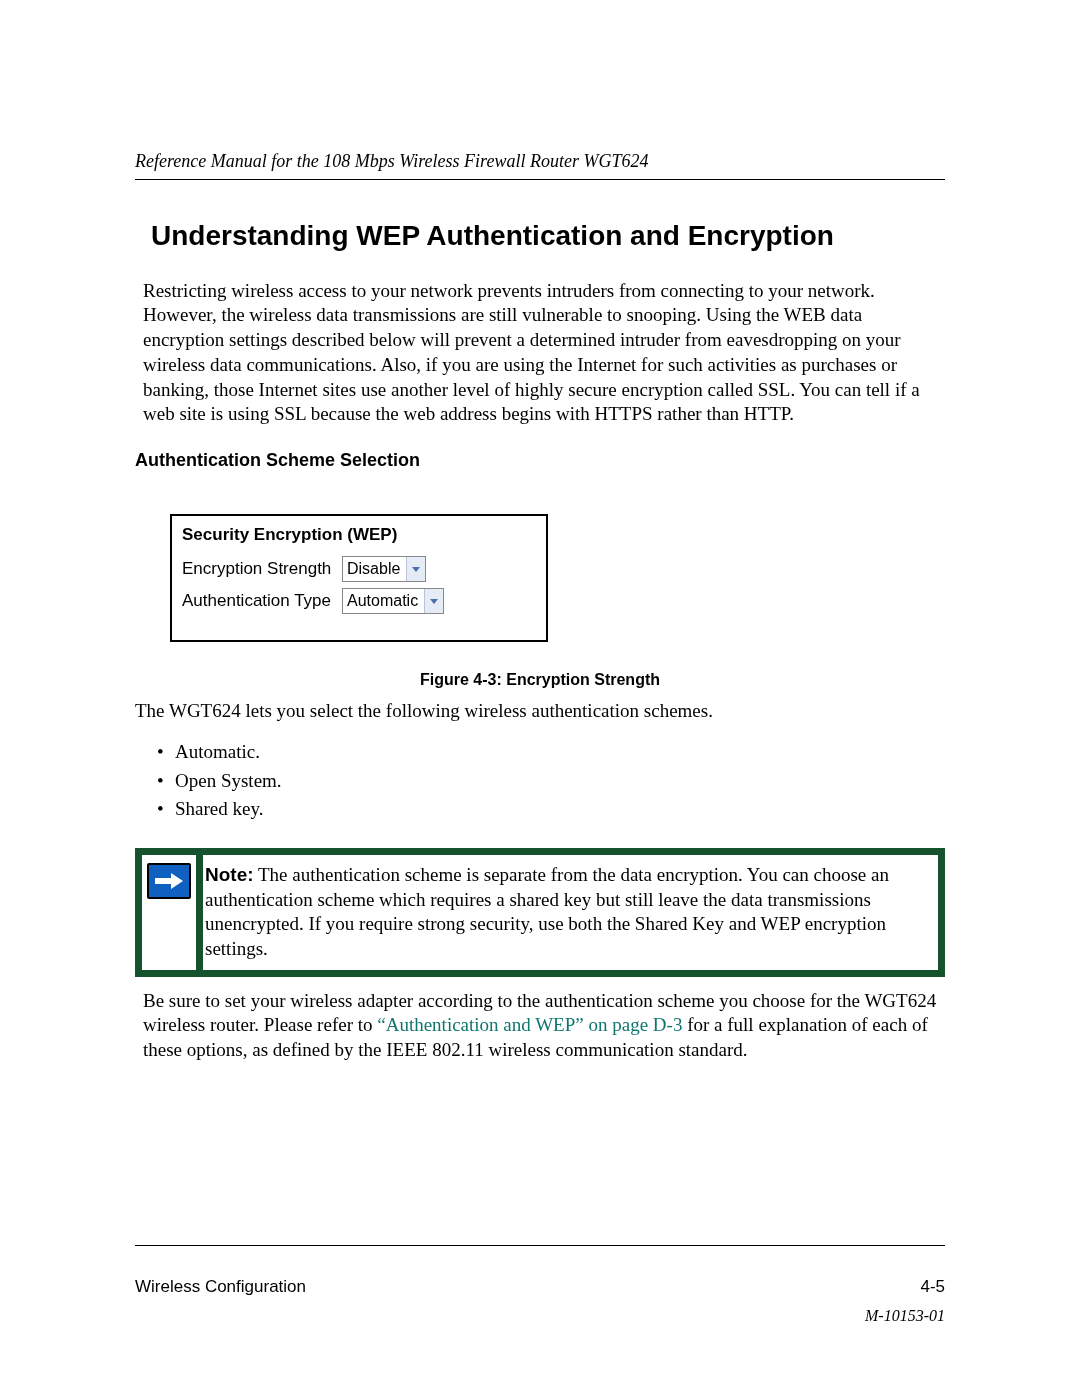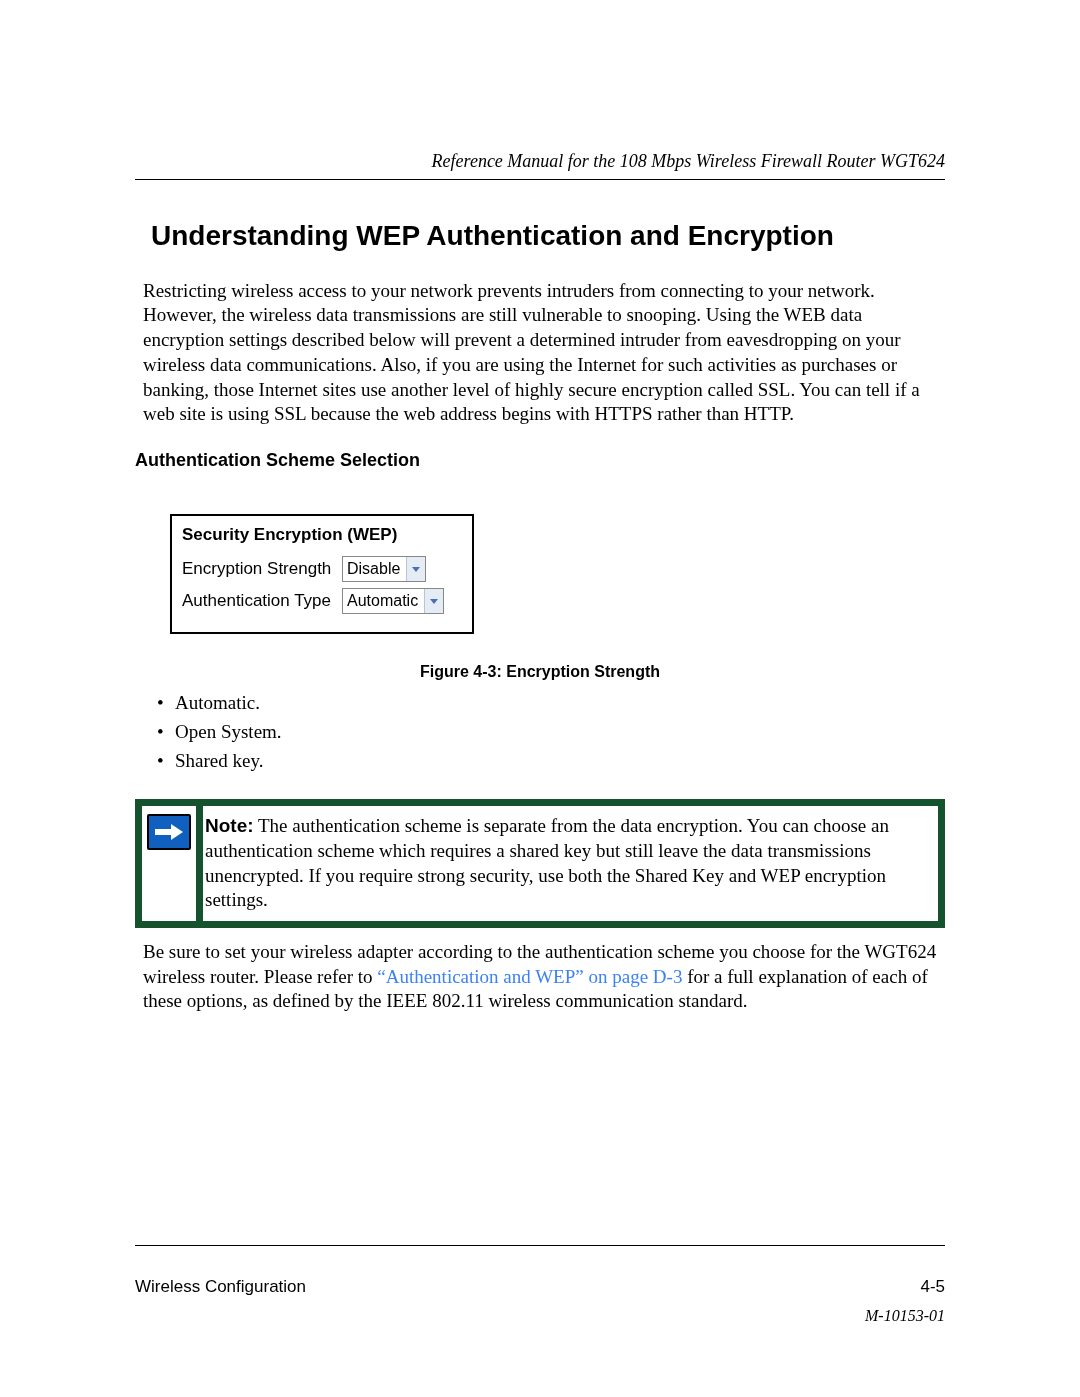--- a/index.html
+++ b/index.html
@@ -12,21 +12,21 @@
     line-height: 1.3;
   }
   .page {
     width: 1080px;
     height: 1397px;
     position: relative;
     box-sizing: border-box;
     padding: 150px 135px 70px 135px;
   }
   .running-header {
-    text-align: right;
+    text-align: left;
     font-style: italic;
     font-family: "Times New Roman", Times, serif;
     font-size: 18px;
     padding-bottom: 6px;
     border-bottom: 1.5px solid #000;
     margin-bottom: 38px;
   }
   h1.section-title {
     font-family: Arial, Helvetica, sans-serif;
     font-weight: bold;
@@ -39,24 +39,24 @@
   }
   h2.subhead {
     font-family: Arial, Helvetica, sans-serif;
     font-weight: bold;
     font-size: 18px;
     margin: 0 0 42px 0;
   }
   .wep-box {
     margin-left: 35px;
     border: 2px solid #000;
-    width: 304px;
+    width: 378px;
     font-family: Arial, Helvetica, sans-serif;
     font-size: 17px;
-    padding: 8px 10px 12px 10px;
+    padding: 8px 10px 20px 10px;
     box-sizing: border-box;
   }
   .wep-title {
     font-weight: bold;
     margin-bottom: 10px;
   }
   .wep-row {
     display: flex;
     align-items: center;
     margin: 6px 0;
@@ -147,21 +147,21 @@
     margin: 0 auto;
   }
   .note-text {
     font-size: 19px;
   }
   .note-label {
     font-family: Arial, Helvetica, sans-serif;
     font-weight: bold;
   }
   .xref {
-    color: #3b82f6;
+    color: #0f766e;
   }
   .footer {
     position: absolute;
     left: 135px;
     right: 135px;
     bottom: 70px;
   }
   .footer-rule {
     border-top: 1.5px solid #000;
     margin-bottom: 8px;
@@ -211,20 +211,21 @@
         <span class="dd-text">Automatic</span>
         <span class="dd-btn">
             <span class="dd-arrow"></span>
           </span>
       </div>
     </div>
   </div>
 
   <div class="figure-caption">Figure 4-3:  Encryption Strength</div>
 
+  <p class="lead">The WGT624 lets you select the following wireless authentication schemes.</p>
 
   <ul class="schemes">
     <li>Automatic.</li>
     <li>Open System.</li>
     <li>Shared key.</li>
   </ul>
 
   <table class="note-table">
     <tbody>
         <tr>

